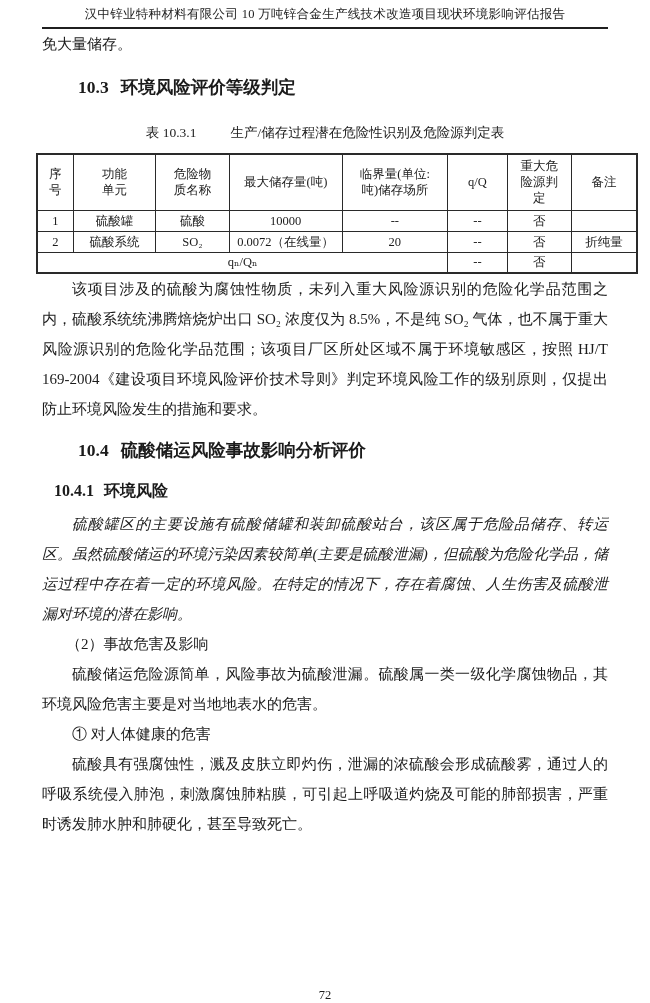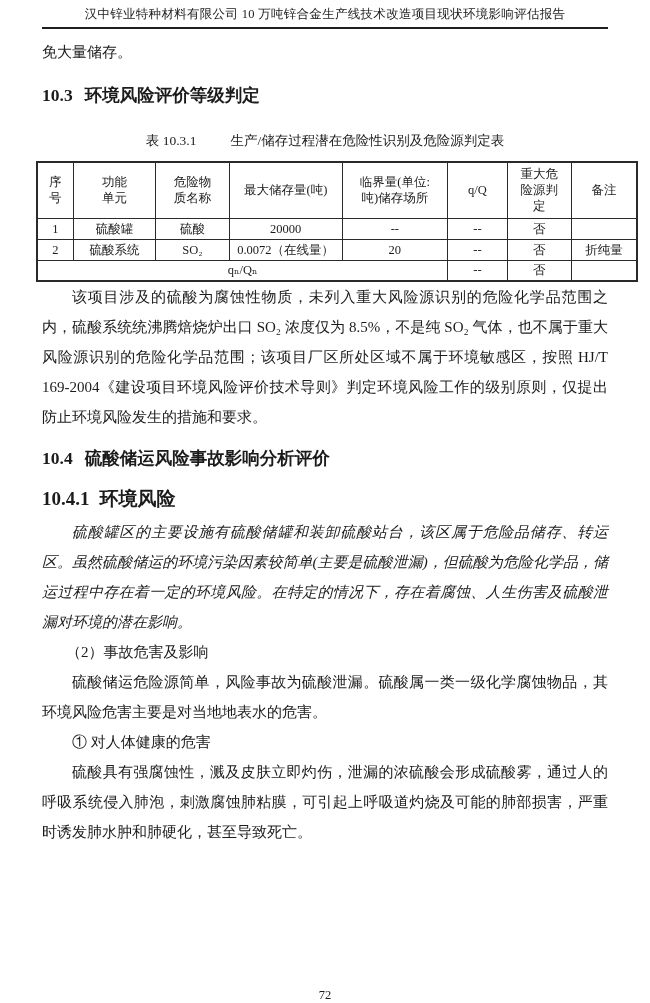--- a/index.html
+++ b/index.html
@@ -25,32 +25,32 @@
   }
   p.body-par {
     margin: 0;
     font-size: 15px;
     line-height: 30px;
     text-align: justify;
     text-indent: 2em;
   }
   p.no-indent { text-indent: 0; }
   p.small-indent { text-indent: 1.6em; }
-  p.first-par { margin-top: 8px; }
+  p.first-par { }
   h2.section-heading {
     margin: 16px 0 10px 0;
     font-size: 17.5px;
     line-height: 24px;
     font-weight: bold;
   }
-  h2.section-heading .sec-num { margin-right: 12px; }
+  h2.section-heading .sec-num { margin-right: 12px; margin-left: 36px; }
   h2.heading-10-4 { margin-top: 14px; margin-bottom: 0; }
   h3.subsection-heading {
-    margin: 18px 0 0 0;
-    font-size: 19px;
+    margin: 18px 0 0 12px;
+    font-size: 16px;
     line-height: 21px;
     font-weight: bold;
   }
   h3.subsection-heading .sec-num { margin-right: 10px; }
   p.after-heading { margin-top: 8px; font-style: italic; }
   .table-caption {
     margin-top: 24px;
     margin-bottom: 10px;
     text-align: center;
     font-size: 13.5px;
@@ -133,21 +133,21 @@
 险源判
 定</th>
         <th>备注</th>
       </tr>
     </thead>
     <tbody>
       <tr>
         <td>1</td>
         <td>硫酸罐</td>
         <td>硫酸</td>
-        <td>20000</td>
+        <td>10000</td>
         <td>--</td>
         <td>--</td>
         <td>否</td>
         <td></td>
       </tr>
       <tr>
         <td>2</td>
         <td>硫酸系统</td>
         <td>SO₂</td>
         <td>0.0072（在线量）</td>

